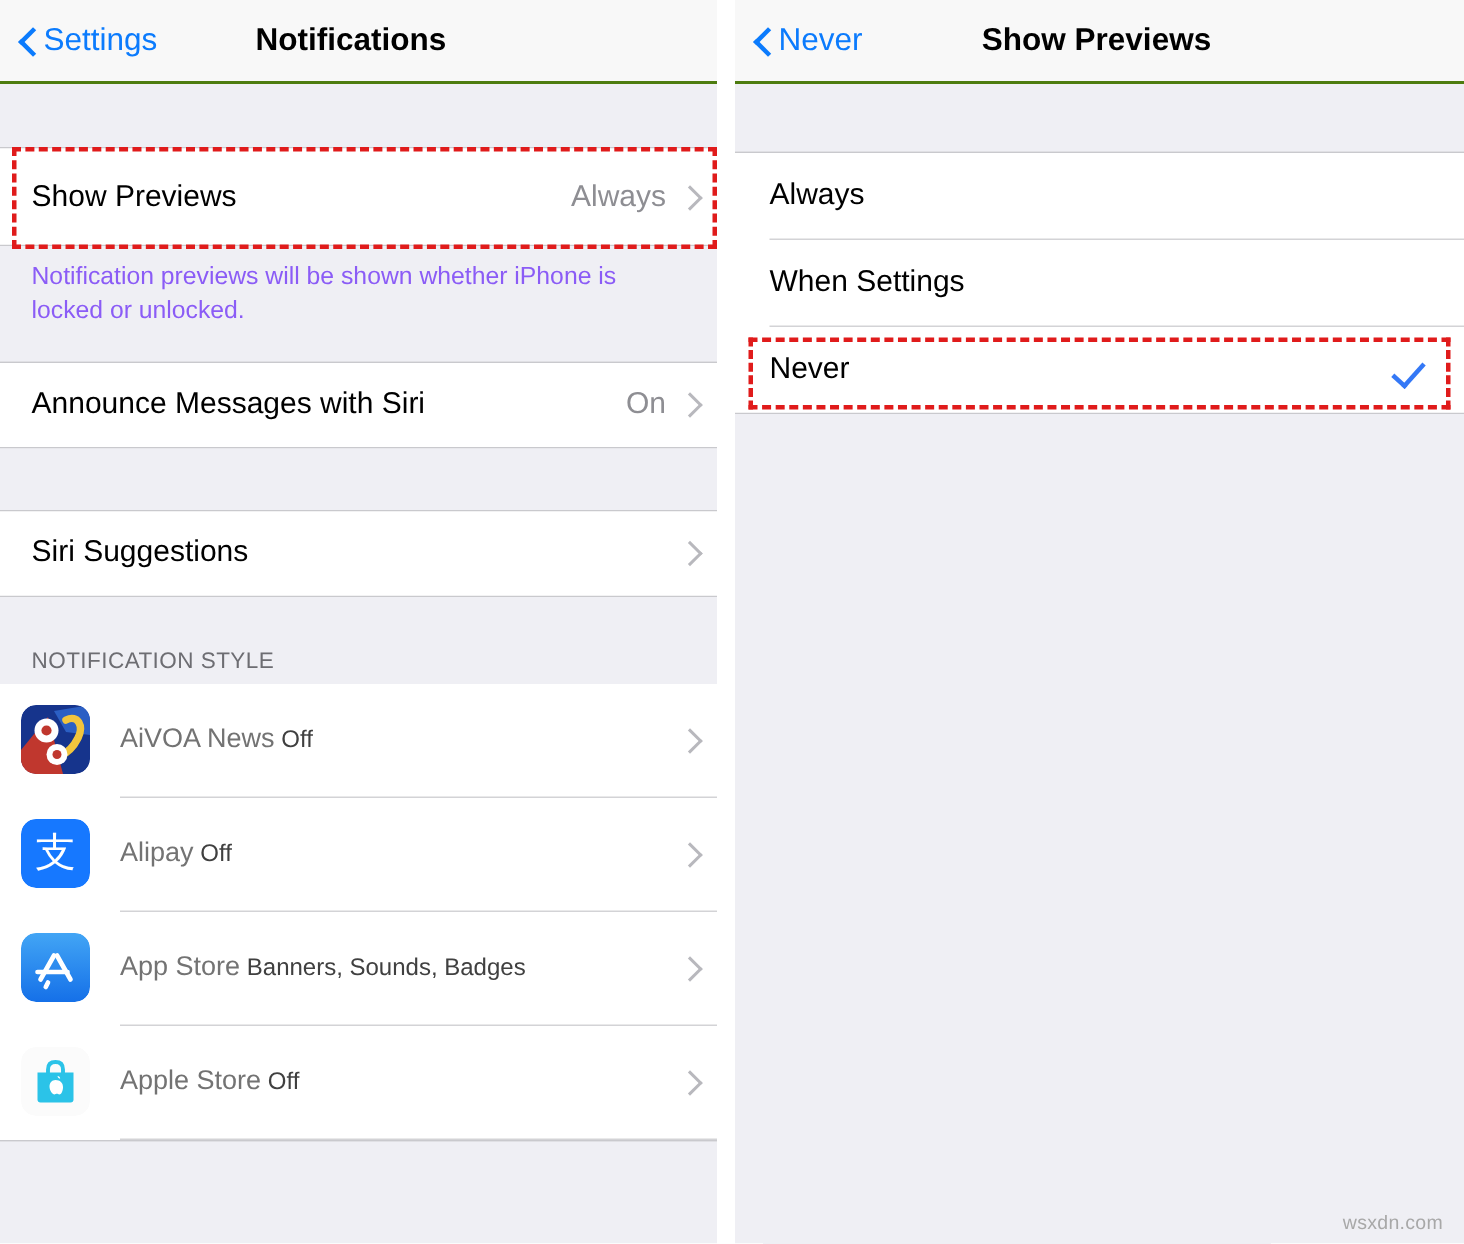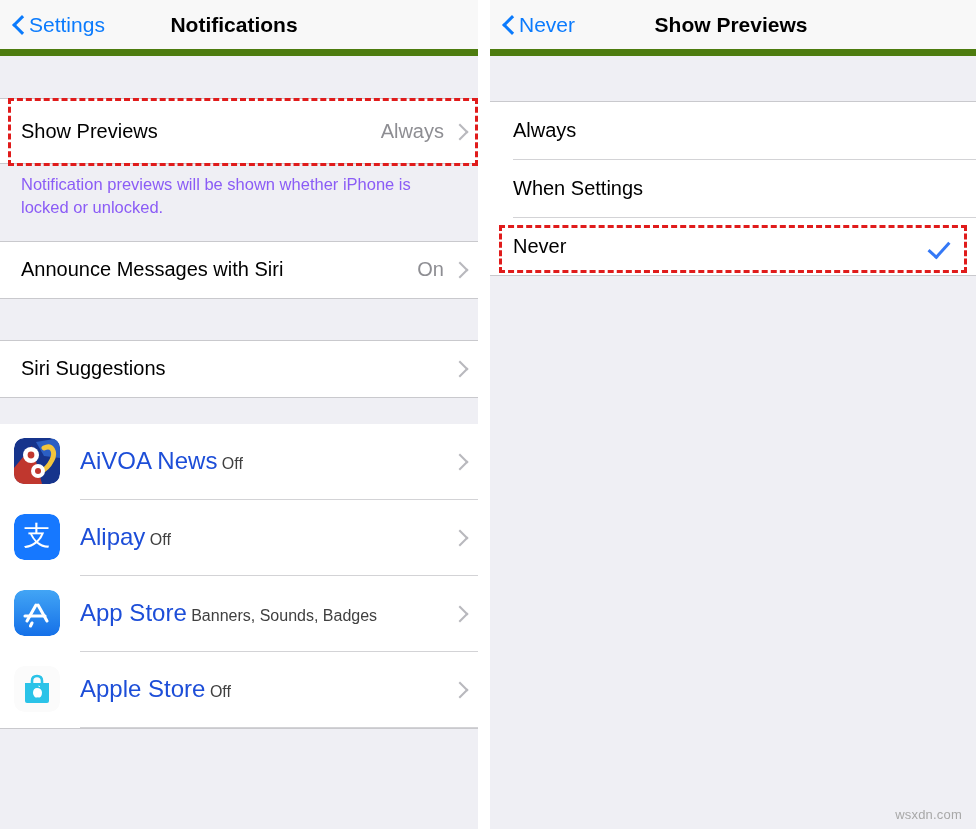--- a/index.html
+++ b/index.html
@@ -28,21 +28,21 @@
   }
   .panel-left  { width: 478px; }
   .panel-gap   { width: 12px; background: #ffffff; height: 829px; }
   .panel-right { width: 486px; }
 
   
   .navbar {
     position: relative;
     height: 56px;
     background: #f8f8f8;
-    border-bottom: 7px solid #4d7c0f;
+    border-bottom: 2px solid #4d7c0f;
     display: flex;
     align-items: center;
   }
   .nav-back {
     display: flex;
     align-items: center;
     gap: 5px;
     margin-left: 13px;
     color: #0b7bfd;
     font-size: 21px;
@@ -151,22 +151,22 @@
   .app-icon {
     width: 46px; height: 46px;
     border-radius: 10px;
     flex: none;
     margin-right: 20px;
     overflow: hidden;
     position: relative;
   }
   .app-text { flex: 1; min-width: 0; }
   .app-name {
-    font-size: 24px;
-    color: #1d4ed8;
+    font-size: 18px;
+    color: #737373;
     line-height: 1.25;
     white-space: nowrap;
   }
   .app-sub {
     font-size: 16px;
     color: #404040;
     line-height: 1.3;
     margin-top: 18px;
     white-space: nowrap;
   }
@@ -276,20 +276,21 @@
     <div class="group">
       <div class="row" style="height:56px">
         <span class="row-label">Siri Suggestions</span>
         <span class="chev"></span>
       </div>
     </div>
 
 
     <div class="spacer" style="height:26px"></div>
 
+    <div class="section-header">NOTIFICATION STYLE</div>
 
     <div class="group no-top">
 
       <div class="app-row">
         <span class="app-icon">
           <svg width="46" height="46" viewBox="0 0 46 46" aria-hidden="true">
             <rect width="46" height="46" rx="10" fill="#16348c"></rect>
             <path d="M0 30 L18 8 L28 46 L0 46 Z" fill="#c0372e"></path>
             <path d="M22 4 L46 0 L46 20 L30 18 Z" fill="#2b5fc4"></path>
             <path d="M30 10 C38 6 42 14 38 22 C35 28 31 32 26 34" stroke="#f2c53d" stroke-width="5" fill="none" stroke-linecap="round"></path>

